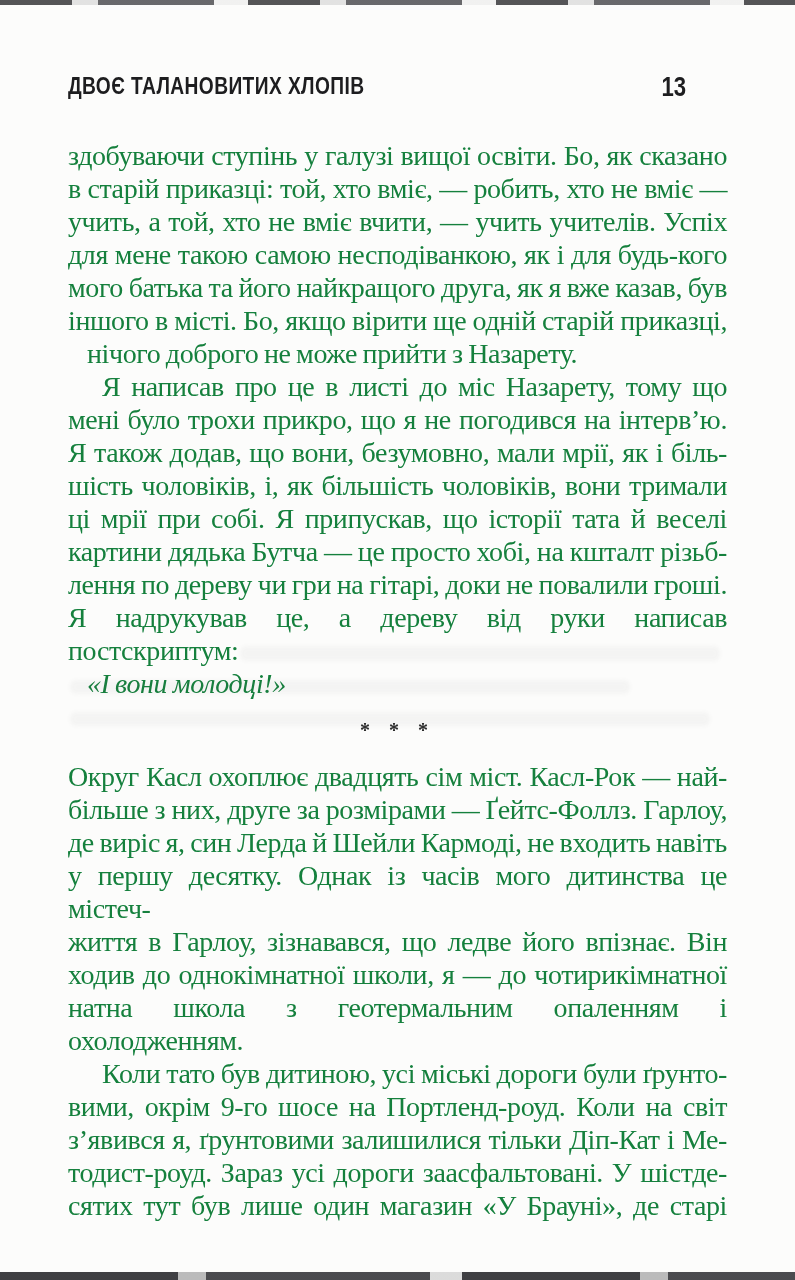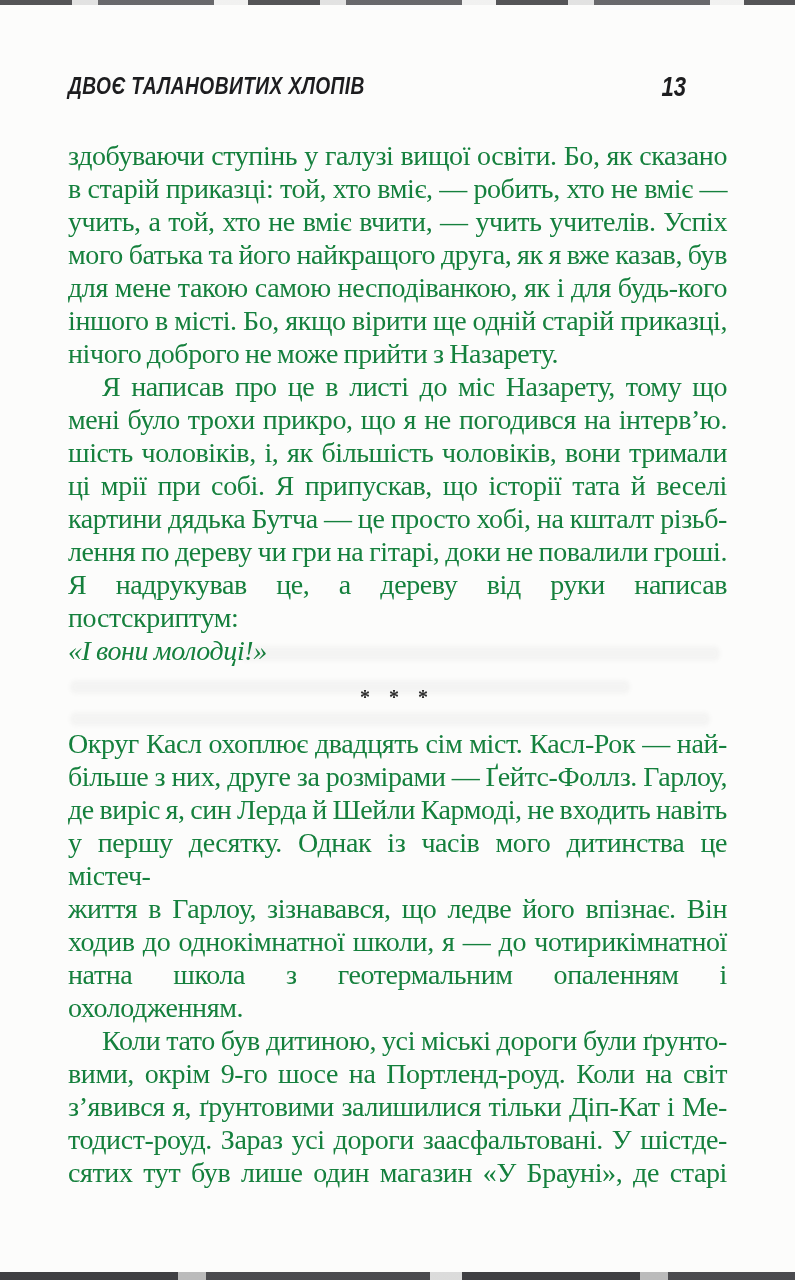--- a/index.html
+++ b/index.html
@@ -38,39 +38,39 @@
   
   .bleed { position: absolute; background: #555; opacity: 0.045; filter: blur(2px); border-radius: 6px; pointer-events: none; }
   .bleed.b1 { left: 240px; top: 646px; width: 480px; height: 15px; }
   .bleed.b2 { left: 70px;  top: 680px; width: 560px; height: 14px; }
   .bleed.b3 { left: 70px;  top: 712px; width: 640px; height: 14px; }
 
   .running-head {
     position: absolute; top: 72px; left: 68px; right: 68px;
     display: flex; justify-content: space-between; align-items: flex-start;
     font-family: "Liberation Sans", "DejaVu Sans", sans-serif;
-    font-weight: 700; color: #1d1d1f; font-style: italic;
+    font-weight: 700; color: #1d1d1f;
   }
   .head-title {
     font-size: 24px; letter-spacing: 0.5px; white-space: nowrap;
     transform: scaleX(0.80); transform-origin: left center;
   }
   .page-number {
     font-size: 27px; margin-right: 41px;
     transform: scaleX(0.82); transform-origin: right center;
   }
 
   .text-block { position: absolute; top: 139px; left: 68px; width: 659px; }
   .line {
     font-size: 28px; line-height: 33px;
     letter-spacing: -0.4px; word-spacing: -1px;
     text-align: justify; text-align-last: justify;
     color: #15803d;
   }
-  .line.ragged { text-align-last: left; }
+  .line.ragged { text-align-last: left; margin-left: 19px; }
   .line.indent { text-indent: 34px; }
   .line.italic { font-style: italic; }
 
   .divider {
     height: 60px; box-sizing: border-box; padding-top: 15px;
     text-align: center; text-align-last: center;
     font-size: 20px; font-weight: 700; letter-spacing: 7px;
     color: #2a2a2a; line-height: 30px;
   }
 </style>
@@ -83,26 +83,27 @@
 
   <header class="running-head">
     <span class="head-title">ДВОЄ ТАЛАНОВИТИХ ХЛОПІВ</span>
     <span class="page-number">13</span>
   </header>
 
   <main class="text-block" id="text-block">
       <div class="line">здобуваючи ступінь у галузі вищої освіти. Бо, як сказано</div>
       <div class="line">в старій приказці: той, хто вміє, — робить, хто не вміє —</div>
       <div class="line">учить, а той, хто не вміє вчити, — учить учителів. Успіх</div>
+      <div class="line">для мене такою самою несподіванкою, як і для будь-кого</div>
       <div class="line">мого батька та його найкращого друга, як я вже казав, був</div>
-      <div class="line">для мене такою самою несподіванкою, як і для будь-кого</div>
       <div class="line">іншого в місті. Бо, якщо вірити ще одній старій приказці,</div>
       <div class="line ragged">нічого доброго не може прийти з Назарету.</div>
       <div class="line indent">Я написав про це в листі до міс Назарету, тому що</div>
       <div class="line">мені було трохи прикро, що я не погодився на інтерв’ю.</div>
+      <div class="line">Я також додав, що вони, безумовно, мали мрії, як і біль-</div>
       <div class="line">шість чоловіків, і, як більшість чоловіків, вони тримали</div>
       <div class="line">ці мрії при собі. Я припускав, що історії тата й веселі</div>
       <div class="line">картини дядька Бутча — це просто хобі, на кшталт різьб-</div>
       <div class="line">лення по дереву чи гри на гітарі, доки не повалили гроші.</div>
       <div class="line">Я надрукував це, а дереву від руки написав постскриптум:</div>
       <div class="line ragged italic">«І вони молодці!»</div>
       <div class="divider">* * *</div>
       <div class="line">Округ Касл охоплює двадцять сім міст. Касл-Рок — най-</div>
       <div class="line">більше з них, друге за розмірами — Ґейтс-Фоллз. Гарлоу,</div>
       <div class="line">де виріс я, син Лерда й Шейли Кармоді, не входить навіть</div>

